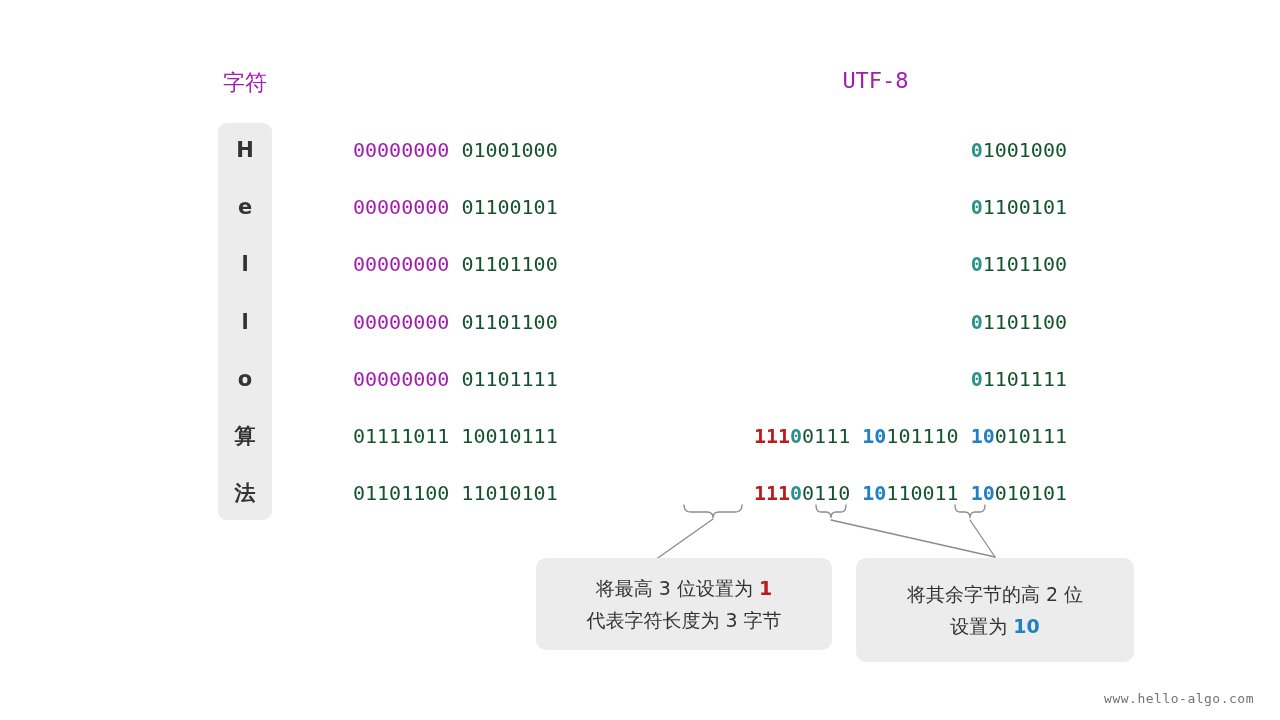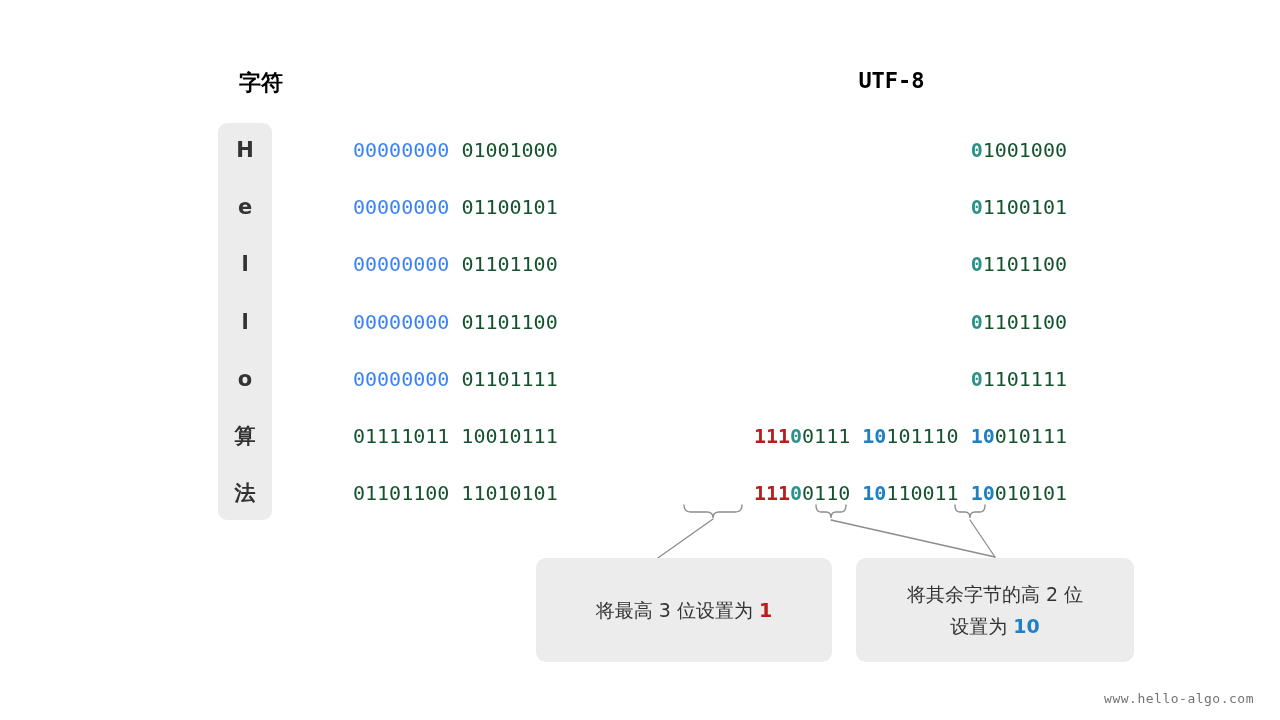--- a/index.html
+++ b/index.html
@@ -19,25 +19,24 @@
     position: absolute;
     left: 0; top: 0;
     width: 1280px;
     height: 720px;
   }
 
   
   .hdr {
     position: absolute;
     font-family: "DejaVu Sans Mono", "Liberation Mono", monospace;
-    font-weight: bold;
+    font-weight: normal;
     font-size: 22px;
-    color: #000000;
+    color: #a21caf;
     white-space: nowrap;
-    margin-left: 16px;
   }
   .hdr-char {
     left: 218px;
     top: 68px;
     width: 54px;
     text-align: center;
     font-family: "DejaVu Sans", "Liberation Sans", sans-serif;
   }
   .hdr-unicode {
     left: 353px;
@@ -89,21 +88,21 @@
   .uni {
     left: 353px;
     width: 252px;
     text-align: left;
   }
   .utf {
     left: 684px;
     width: 383px;
     text-align: right;
   }
-  .dim   { color: #3b82f6; }
+  .dim   { color: #a21caf; }
   .dark  { color: #14532d; }
   .teal  { color: #2b9287; font-weight: bold; }
   .green { color: #b91c1c; font-weight: bold; }
   .blue  { color: #1f80c4; font-weight: bold; }
 
   
   .callout {
     position: absolute;
     background: #ececec;
     border-radius: 10px;
@@ -115,21 +114,21 @@
     display: flex;
     flex-direction: column;
     justify-content: center;
     align-items: center;
     gap: 6px;
   }
   #callout-left {
     left: 536px;
     top: 558px;
     width: 296px;
-    height: 104px;
+    height: 92px;
   }
   #callout-right {
     left: 856px;
     top: 558px;
     width: 278px;
     height: 104px;
   }
   .callout .line { white-space: pre; line-height: 26px; }
 
   
@@ -190,20 +189,21 @@
 
       <path d="M713,519 L655,560"></path>
 
       <path d="M831,520 L995,557"></path>
       <path d="M970,520 L995,557"></path>
     </g>
   </svg>
 
   <div class="callout" id="callout-left">
     <div class="line"><span>将最高 3 位设置为 </span><span class="green">1</span></div>
+    <div class="line">代表字符长度为 3 字节</div>
   </div>
 
   <div class="callout" id="callout-right">
     <div class="line">将其余字节的高 2 位</div>
     <div class="line"><span>设置为 </span><span class="blue">10</span></div>
   </div>
 
   <div id="watermark">www.hello-algo.com</div>
 </div>
 

